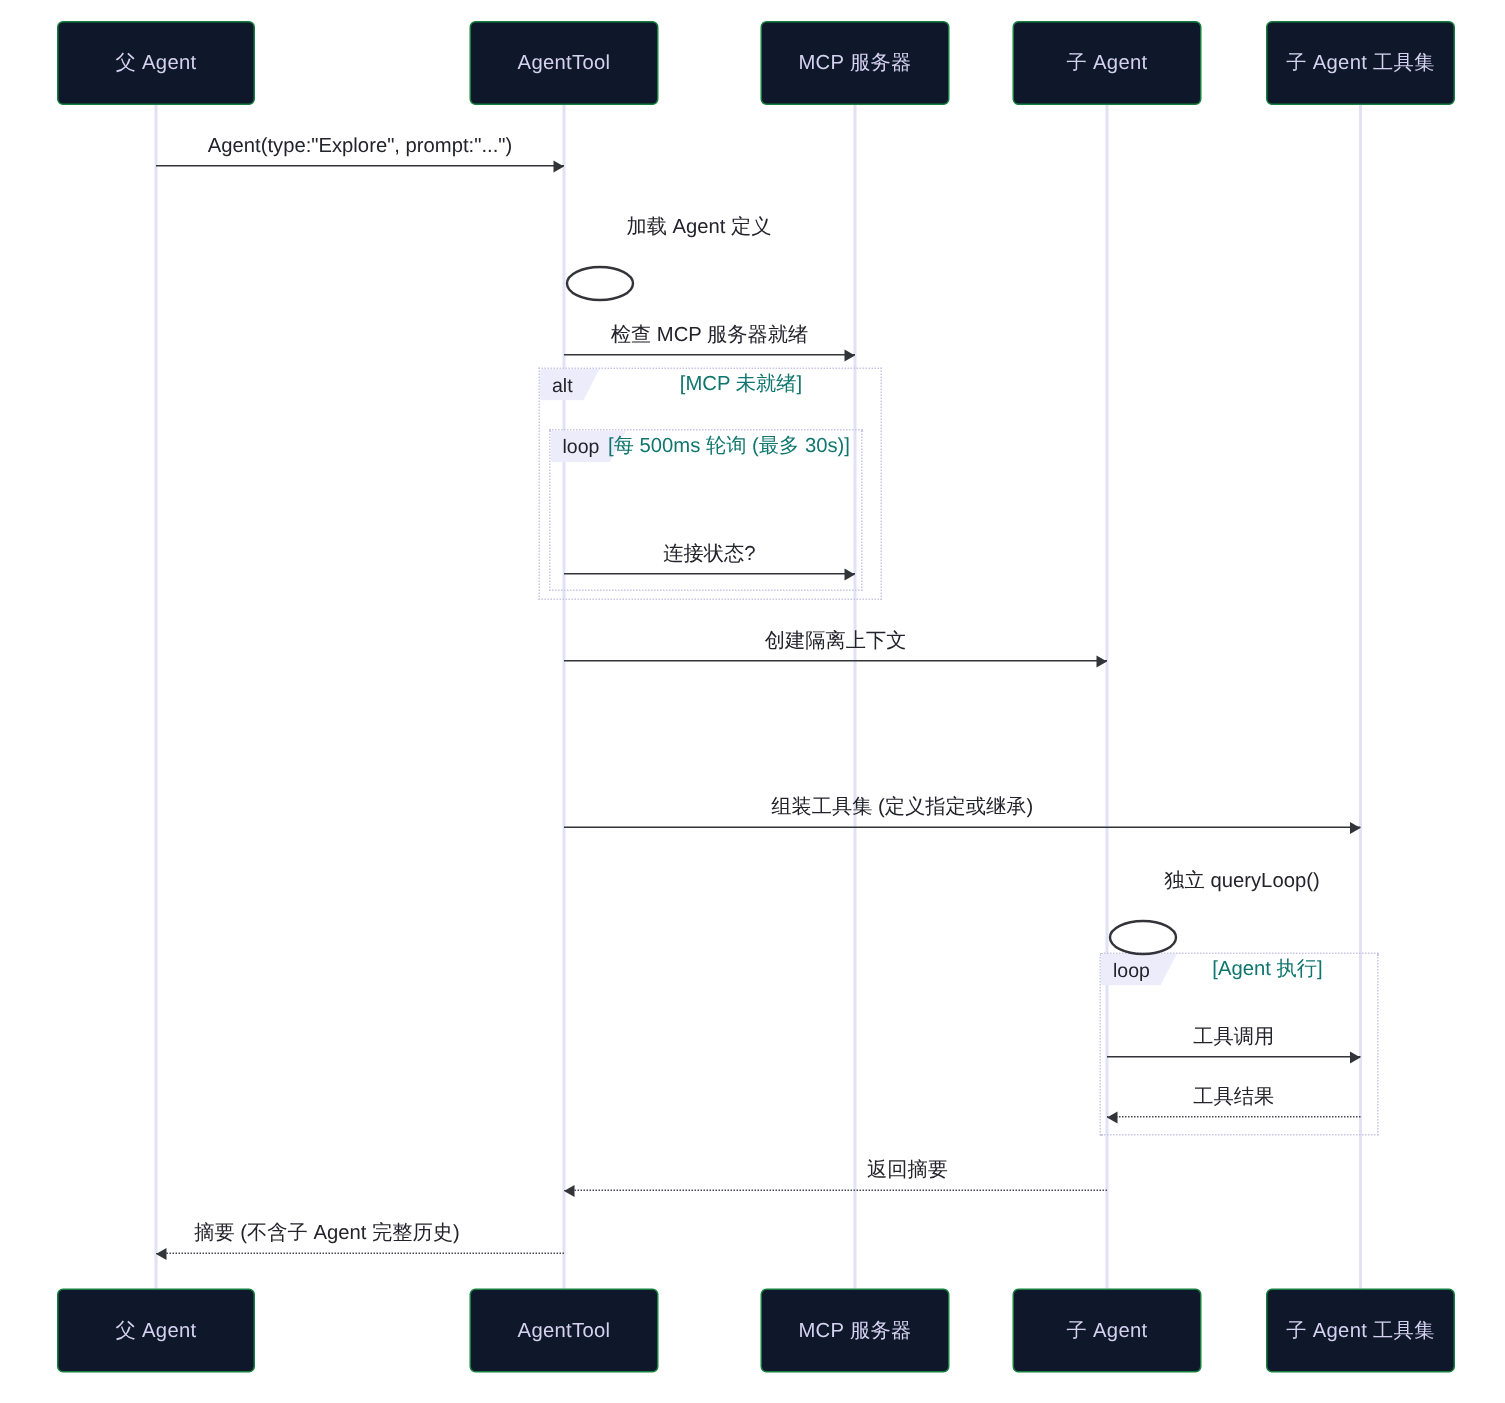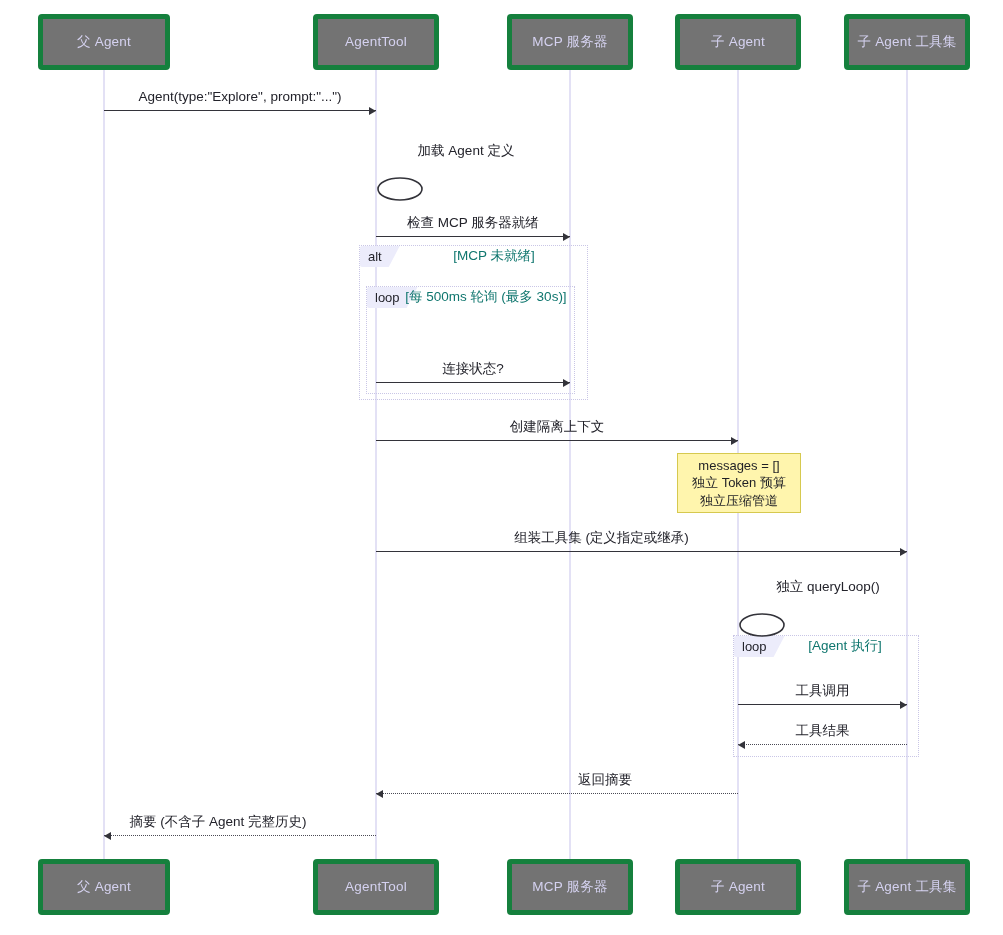--- a/index.html
+++ b/index.html
@@ -13,23 +13,23 @@
     height:935px;
     background:#ffffff;
     overflow:hidden;
   }
 
   
   .actor{
     position:absolute;
     box-sizing:border-box;
     height:56px;
-    border:5px solid #15803d;
+    border:1px solid #15803d;
     border-radius:4px;
-    background:#737373;
+    background:#0f172a;
     display:flex;
     align-items:center;
     justify-content:center;
     text-align:center;
     font-size:13.5px;
     color:#d5d2f0;
     letter-spacing:.2px;
     line-height:1.2;
     padding:2px 6px;
     user-select:none;
@@ -171,25 +171,20 @@
     <div class="msg-label" style="left: 738px; width: 169px; top: 682px;">工具调用</div>
     <div class="msg dotted" style="left: 738px; top: 744px; width: 169px;"></div>
     <div class="msg-arrow left" style="top: 741px; left: 738px;"></div>
     <div class="msg-label" style="left: 738px; width: 169px; top: 722px;">工具结果</div>
     <div class="msg dotted" style="left: 376px; top: 793px; width: 362px;"></div>
     <div class="msg-arrow left" style="top: 790px; left: 376px;"></div>
     <div class="msg-label" style="left: 376px; width: 362px; top: 771px; padding-left: 48px;">返回摘要</div>
     <div class="msg dotted" style="left: 104px; top: 835px; width: 272px;"></div>
     <div class="msg-arrow left" style="top: 832px; left: 104px;"></div>
     <div class="msg-label" style="left: 104px; width: 228px; top: 813px;">摘要 (不含子 Agent 完整历史)</div>
-    <div class="note" style="left: 677px; top: 453px; width: 124px; height: 60px;">
-      <div>messages = []</div>
-      <div>独立 Token 预算</div>
-      <div>独立压缩管道</div>
-    </div>
     <div class="actor" style="left: 38px; top: 14px; width: 132px;">父 Agent</div>
     <div class="actor" style="left: 38px; top: 859px; width: 132px;">父 Agent</div>
     <div class="actor" style="left: 313px; top: 14px; width: 126px;">AgentTool</div>
     <div class="actor" style="left: 313px; top: 859px; width: 126px;">AgentTool</div>
     <div class="actor" style="left: 507px; top: 14px; width: 126px;">MCP 服务器</div>
     <div class="actor" style="left: 507px; top: 859px; width: 126px;">MCP 服务器</div>
     <div class="actor" style="left: 675px; top: 14px; width: 126px;">子 Agent</div>
     <div class="actor" style="left: 675px; top: 859px; width: 126px;">子 Agent</div>
     <div class="actor" style="left: 844px; top: 14px; width: 126px;">子 Agent 工具集</div>
     <div class="actor" style="left: 844px; top: 859px; width: 126px;">子 Agent 工具集</div>

